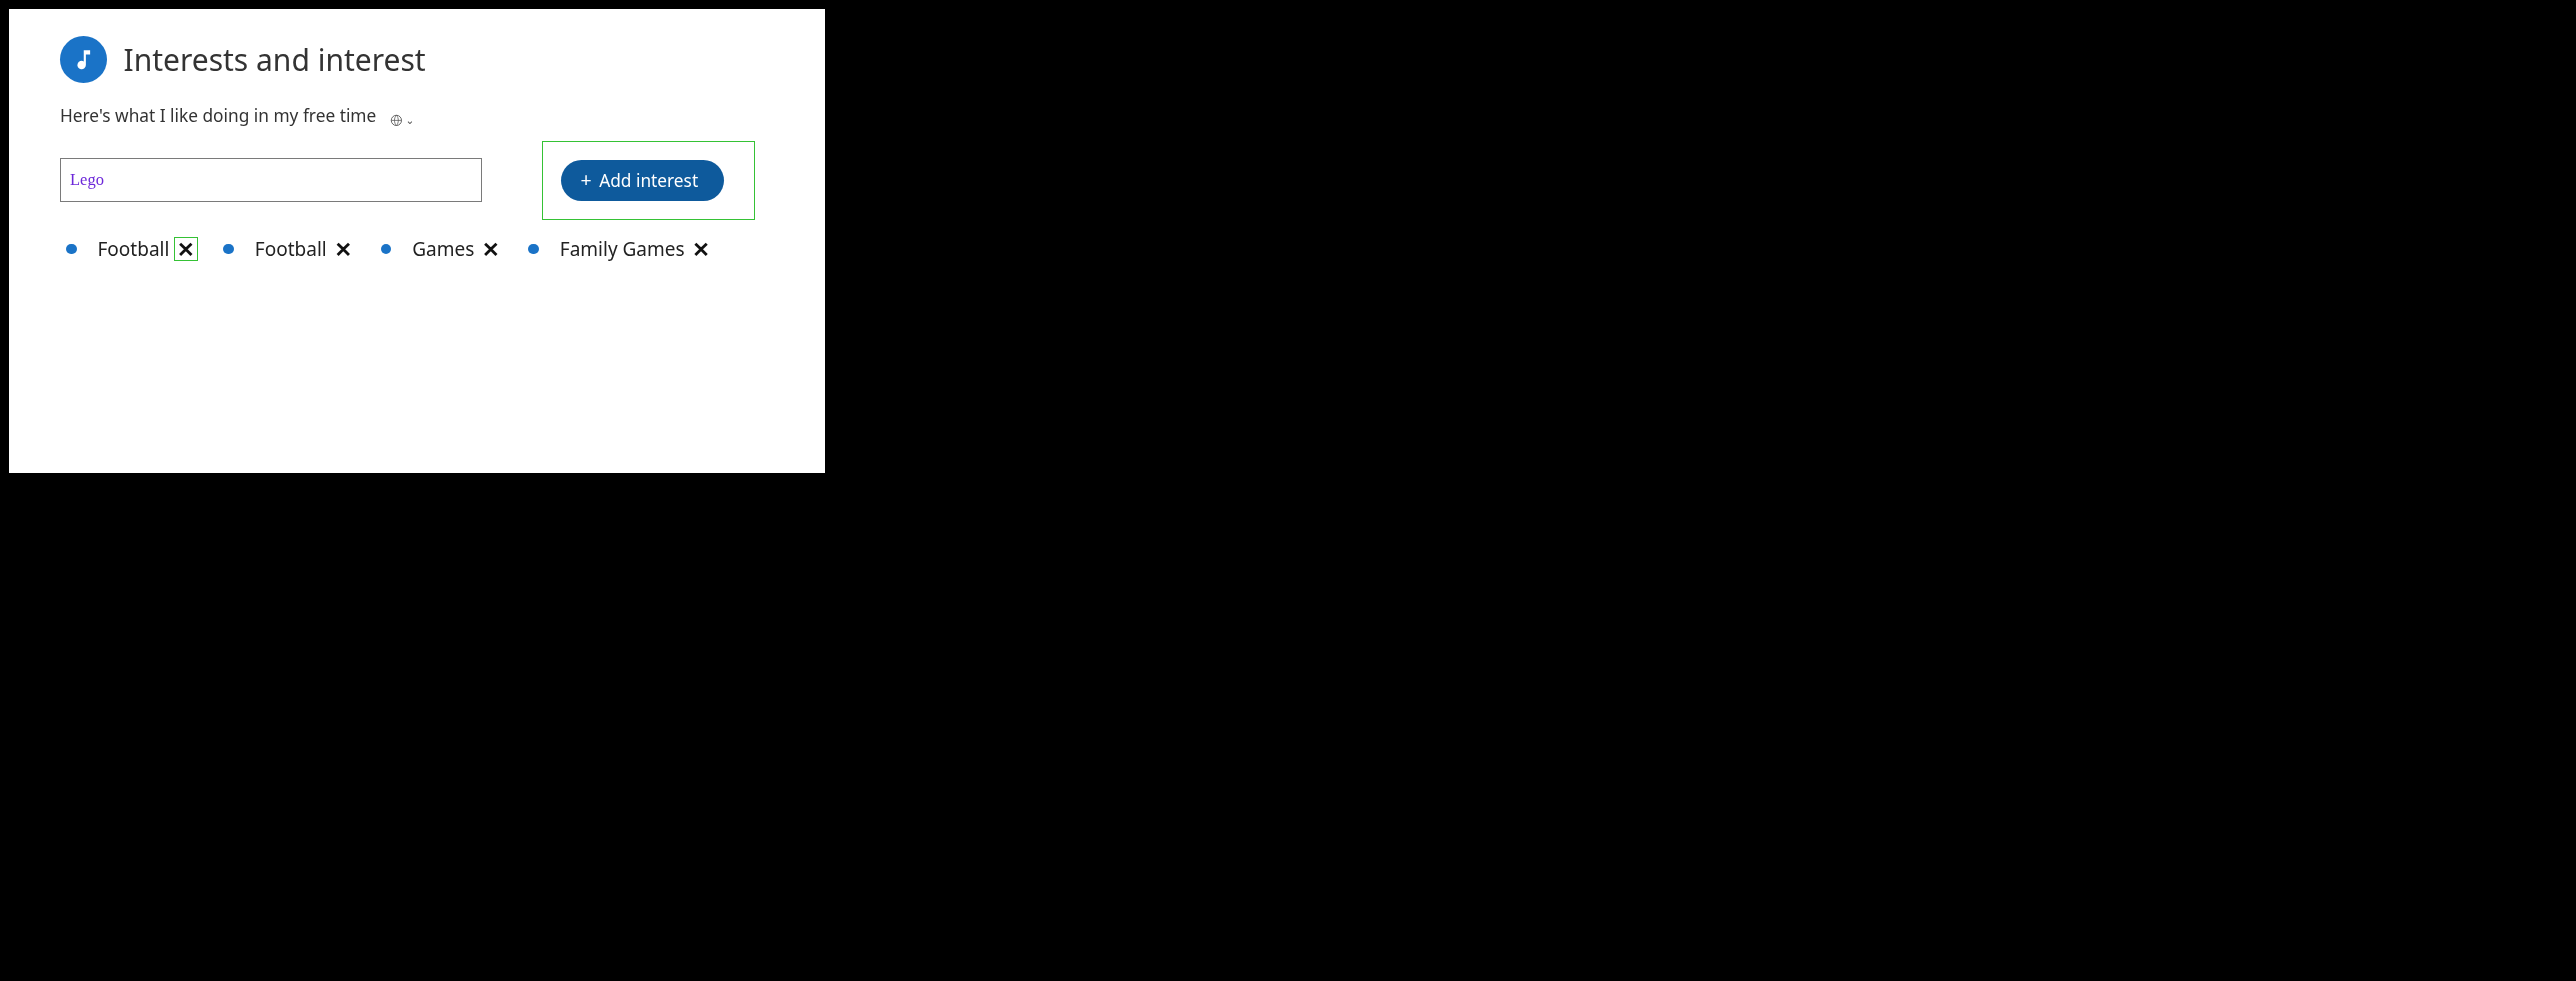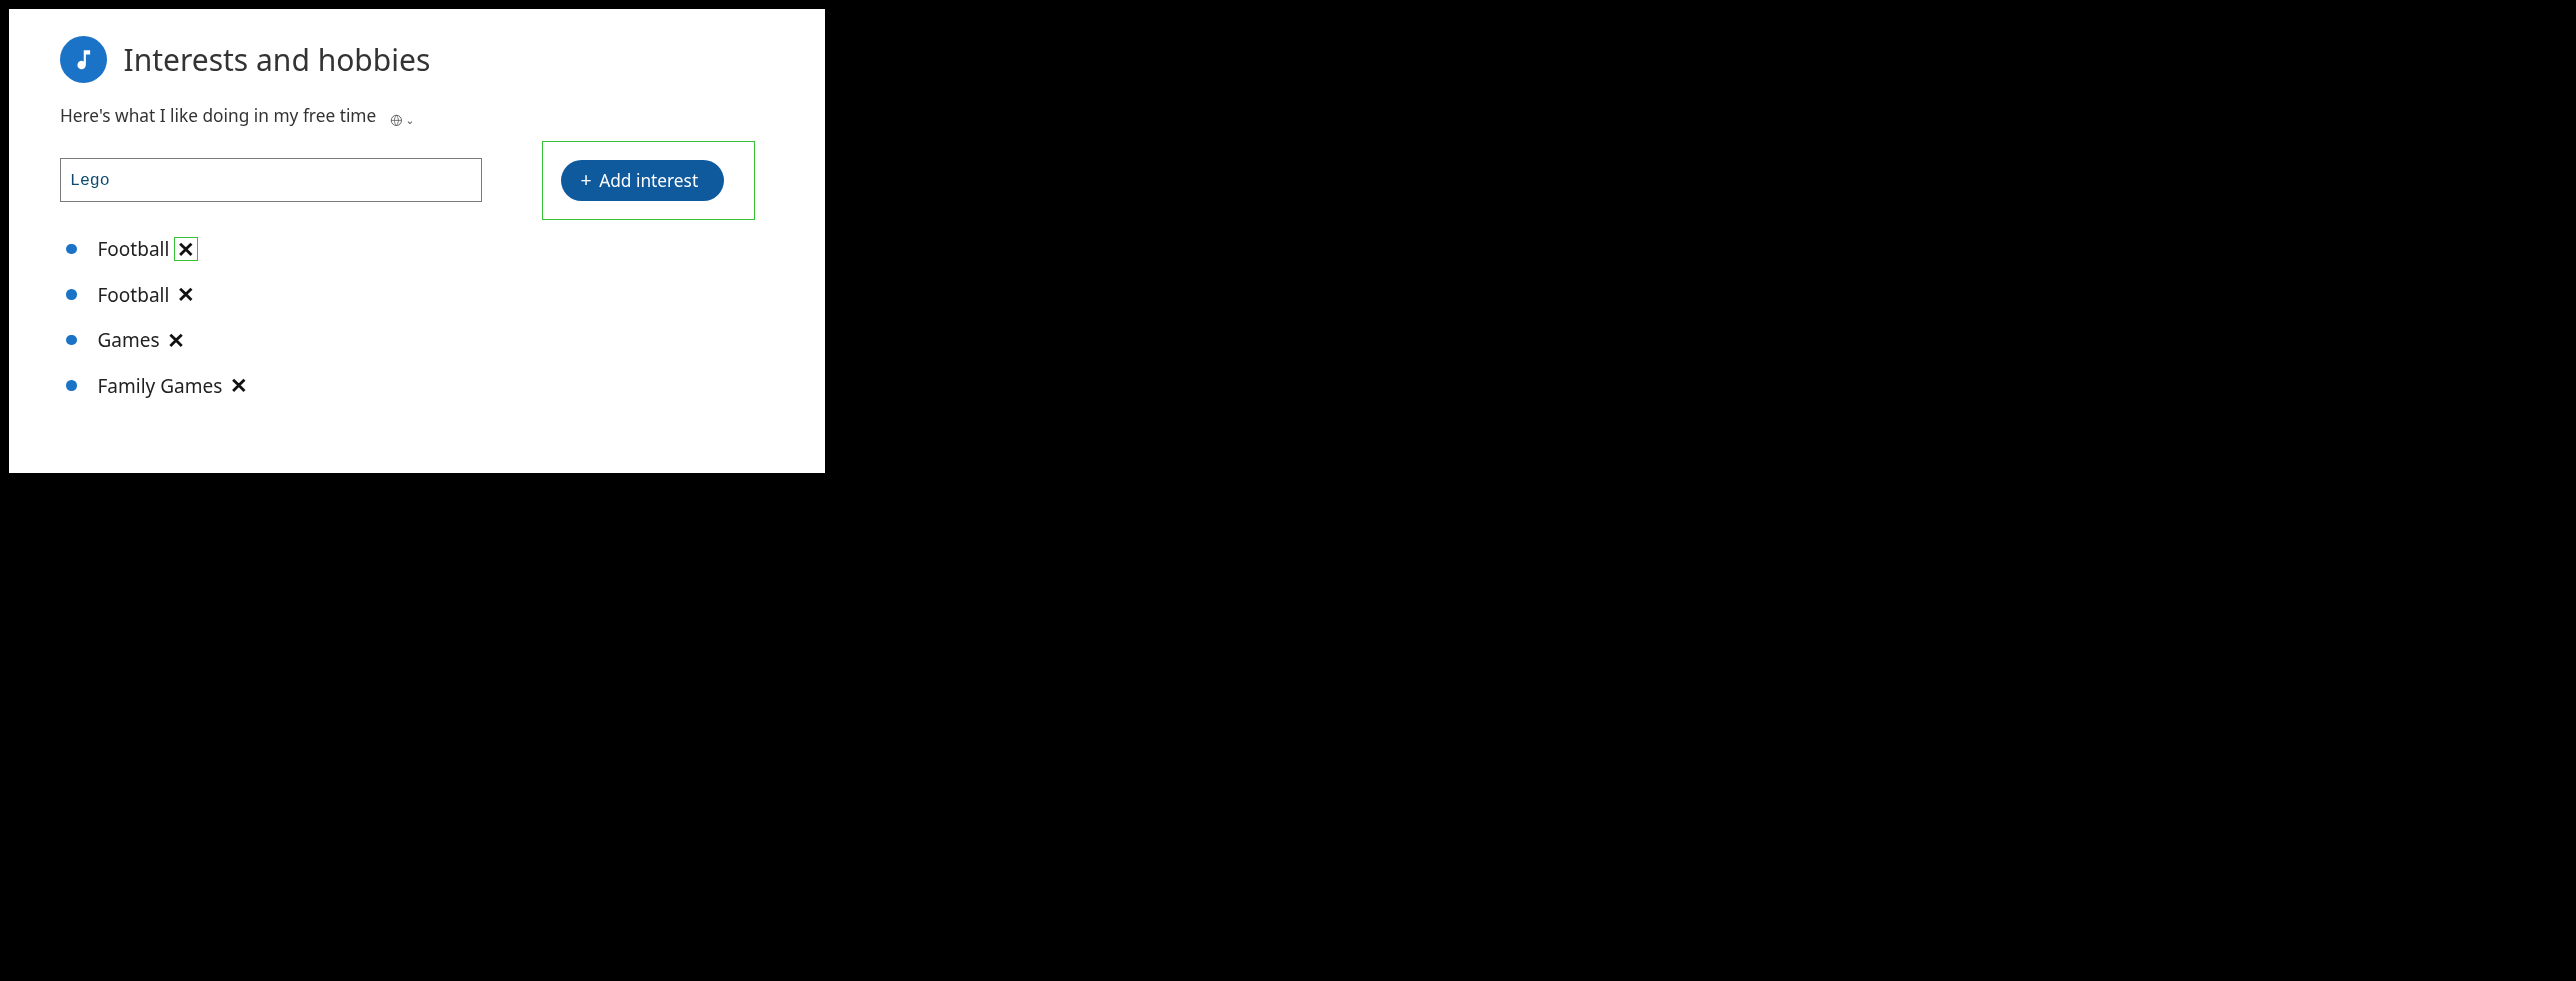--- a/index.html
+++ b/index.html
@@ -57,23 +57,23 @@
     
     .input-row {
       display: flex; align-items: center; gap: 60px;
       margin-top: 13.5px;
     }
     .text-input {
       width: 422px;
       height: 44px;
       border: 1.5px solid #7a7a7a;
       padding: 4.5px 9px;
-      font-family: Liberation Mono, monospace;
+      font-family: Liberation Serif, serif;
       font-size: 16.5px;
-      color: #0c4a6e;
+      color: #6d28d9;
       outline: none;
     }
     .btn-wrap {
       border: 1.5px solid #35c235;
       padding: 18px 30px 18px 18px;
     }
     .add-btn {
       display: inline-flex; align-items: center; gap: 7.5px;
       background: #0e5a9c;
       color: #fff;
@@ -83,21 +83,21 @@
       font-family: inherit;
       font-size: 17.3px;
       cursor: pointer;
     }
     .add-btn .plus { font-size: 19.5px; line-height: 1; font-weight: 400; }
 
     
     .interest-list {
       margin-top: 16.5px;
       list-style: none;
-      display: flex; flex-direction: column; gap: 19.5px;
+      display: flex; flex-direction: row; gap: 19.5px;
     }
     .interest-item {
       display: flex; align-items: center; gap: 21px;
       font-size: 19px;
       color: #222;
     }
     .bullet {
       width: 10.5px; height: 10.5px; border-radius: 50%;
       background: #1a73c7;
       flex-shrink: 0;
@@ -120,21 +120,21 @@
 <body>
 
 <div class="panel">
 
   <div class="hdr">
     <span class="music-badge">
       <svg viewBox="0 0 24 24">
           <path d="M12 3v10.55A4 4 0 1 0 14 17V7h4V3h-6z"></path>
         </svg>
     </span>
-    <h1 class="title">Interests and hobbies</h1>
+    <h1 class="title">Interests and interest</h1>
   </div>
 
   <div class="sub-row">
     <span>Here's what I like doing in my free time</span>
     <span class="privacy">
       <svg class="globe" viewBox="0 0 20 20">
         <circle cx="10" cy="10" r="8"></circle>
         <line x1="2" y1="10" x2="18" y2="10"></line>
         <path d="M10 2 C6 6,6 14,10 18"></path>
         <path d="M10 2 C14 6,14 14,10 18"></path>

